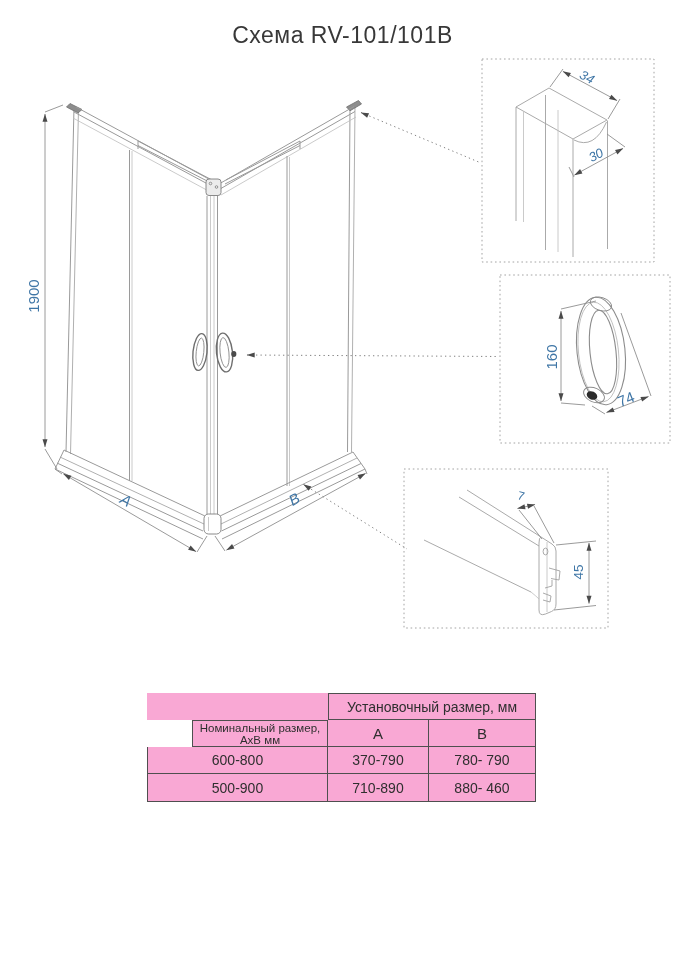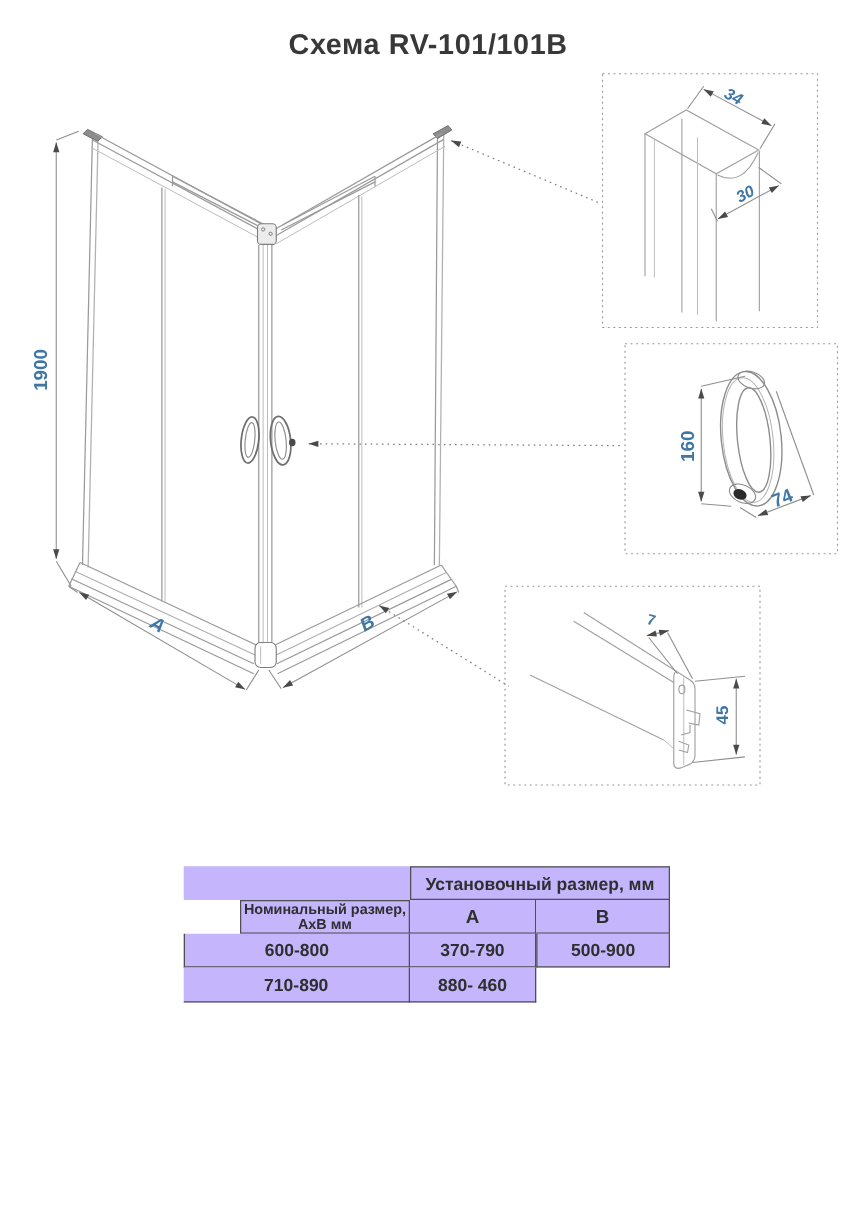--- a/index.html
+++ b/index.html
@@ -1,19 +1,18 @@
 <!DOCTYPE html>
 <html style="--dim: #3f76a6;"><head>
 <meta charset="utf-8">
 <style>
   html,body{margin:0;padding:0;background:#ffffff;}
   .page{
     position:relative;width:685px;height:970px;background:#fff;overflow:hidden;
     font-family:"Liberation Sans",sans-serif;
-    font-weight:bold;
   }
   .title{
     position:absolute;top:22px;left:0;width:100%;text-align:center;
     font-size:23px;color:#383838;letter-spacing:.5px;
   }
   svg{position:absolute;left:0;top:0;}
   .dim{
     position:absolute;color:var(--dim,#3f76a6);white-space:nowrap;
     transform:translate(-50%,-50%) rotate(var(--r,0deg));
     font-family:"Liberation Sans",sans-serif;
@@ -22,21 +21,21 @@
   
   .tbl{
     position:absolute;left:147px;top:693px;width:389px;
     display:grid;grid-template-columns:181px 101px 107px;
     grid-template-rows:27px 27px 27px 28px;
     color:#2f2f2f;font-size:14px;
   }
   .cell{
     box-sizing:border-box;display:flex;align-items:center;justify-content:center;
     border-color:#4f4f4f;border-style:solid;border-width:0;
-    background:#c4b5fd;text-align:center;
+    background:#f9a8d4;text-align:center;
   }
   .br{border-right-width:1px}.bb{border-bottom-width:1px}
   .bl{border-left-width:1px}.bt{border-top-width:1px}
   .small{font-size:11.5px;margin-left:45px;}
   .collet{font-size:15px;}
 </style>
 </head>
 <body>
 
 <div class="page">
@@ -208,19 +207,20 @@
   <div class="tbl">
     <div class="cell"></div>
     <div class="cell bl bt br bb" style="grid-column:2/4">Установочный размер, мм</div>
 
     <div class="cell small bl bt br bb">Номинальный размер, АхВ мм</div>
     <div class="cell collet br bb">А</div>
     <div class="cell collet br bb">В</div>
 
     <div class="cell bl br bb">600-800</div>
     <div class="cell br bb">370-790</div>
+    <div class="cell br bb">780- 790</div>
 
     <div class="cell bl br bb">500-900</div>
     <div class="cell br bb">710-890</div>
     <div class="cell br bb">880- 460</div>
   </div>
 
 </div>
 
 </body></html>

